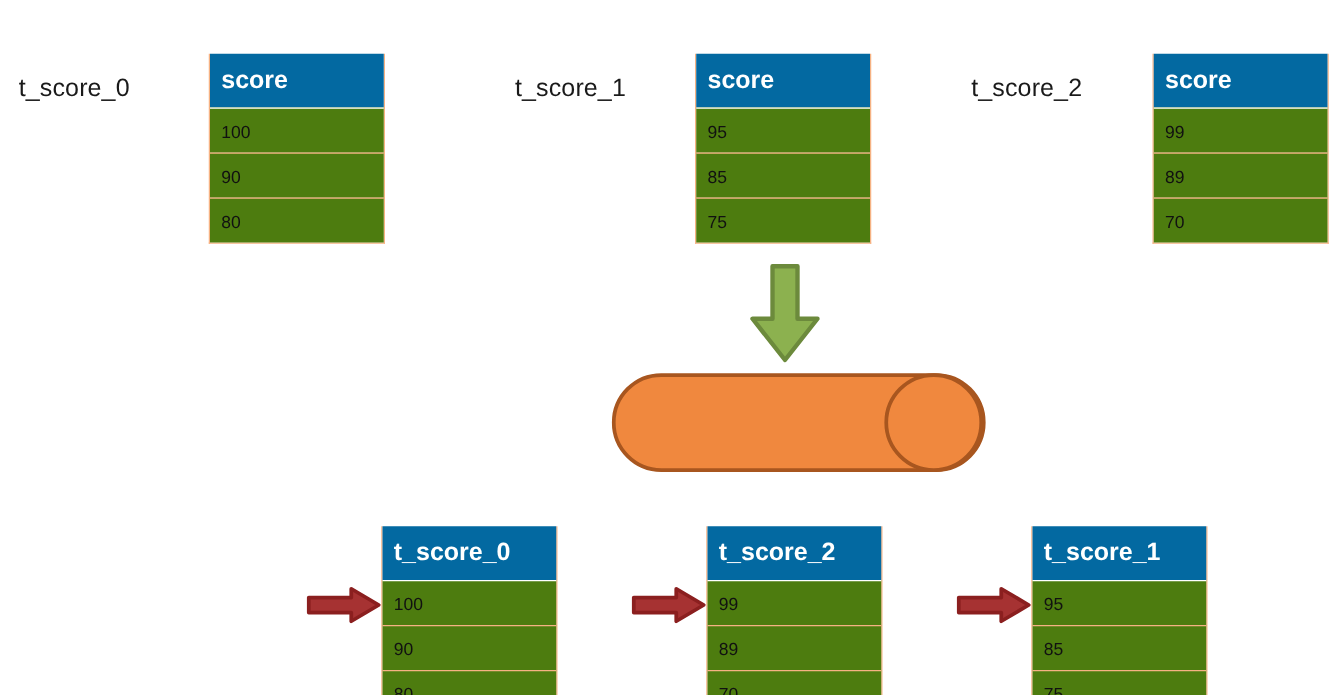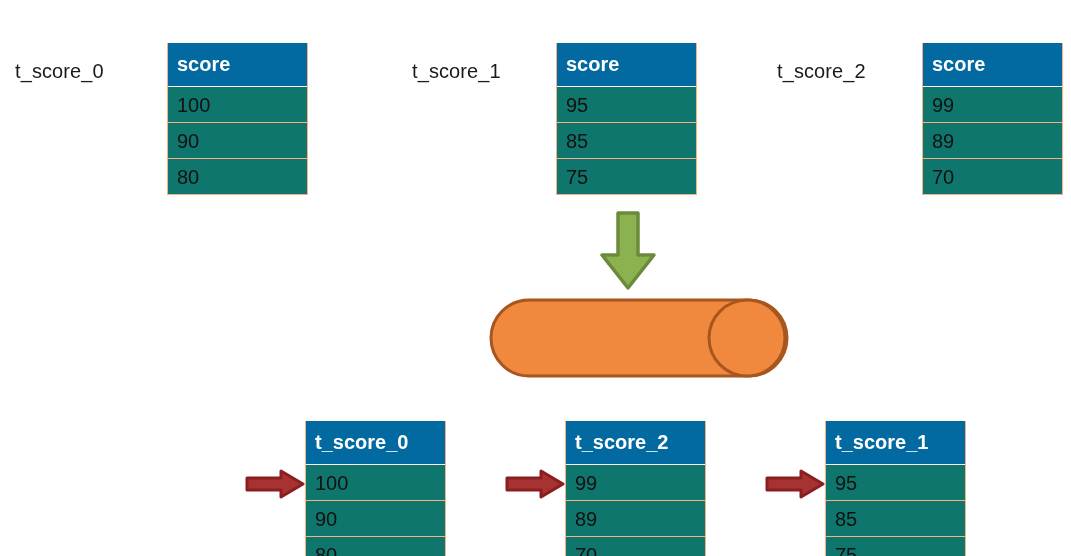--- a/index.html
+++ b/index.html
@@ -43,26 +43,26 @@
     height: 43px;
     line-height: 43px;
     padding-left: 9px;
     box-sizing: border-box;
     white-space: nowrap;
     overflow: hidden;
   }
   .score-table .trow {
     height: 36px;
     line-height: 36px;
-    font-size: 20px;
+    font-size: 14px;
     color: #111111;
     padding-left: 9px;
     box-sizing: border-box;
     border-top: 1px solid #f6b283;
-    background: #0f766e;
+    background: #4d7c0f;
     white-space: nowrap;
   }
   .score-table .trow.first { border-top: 1px solid #ffffff; }
 
   
   .green-arrow {
     position: absolute;
   }
 
   

